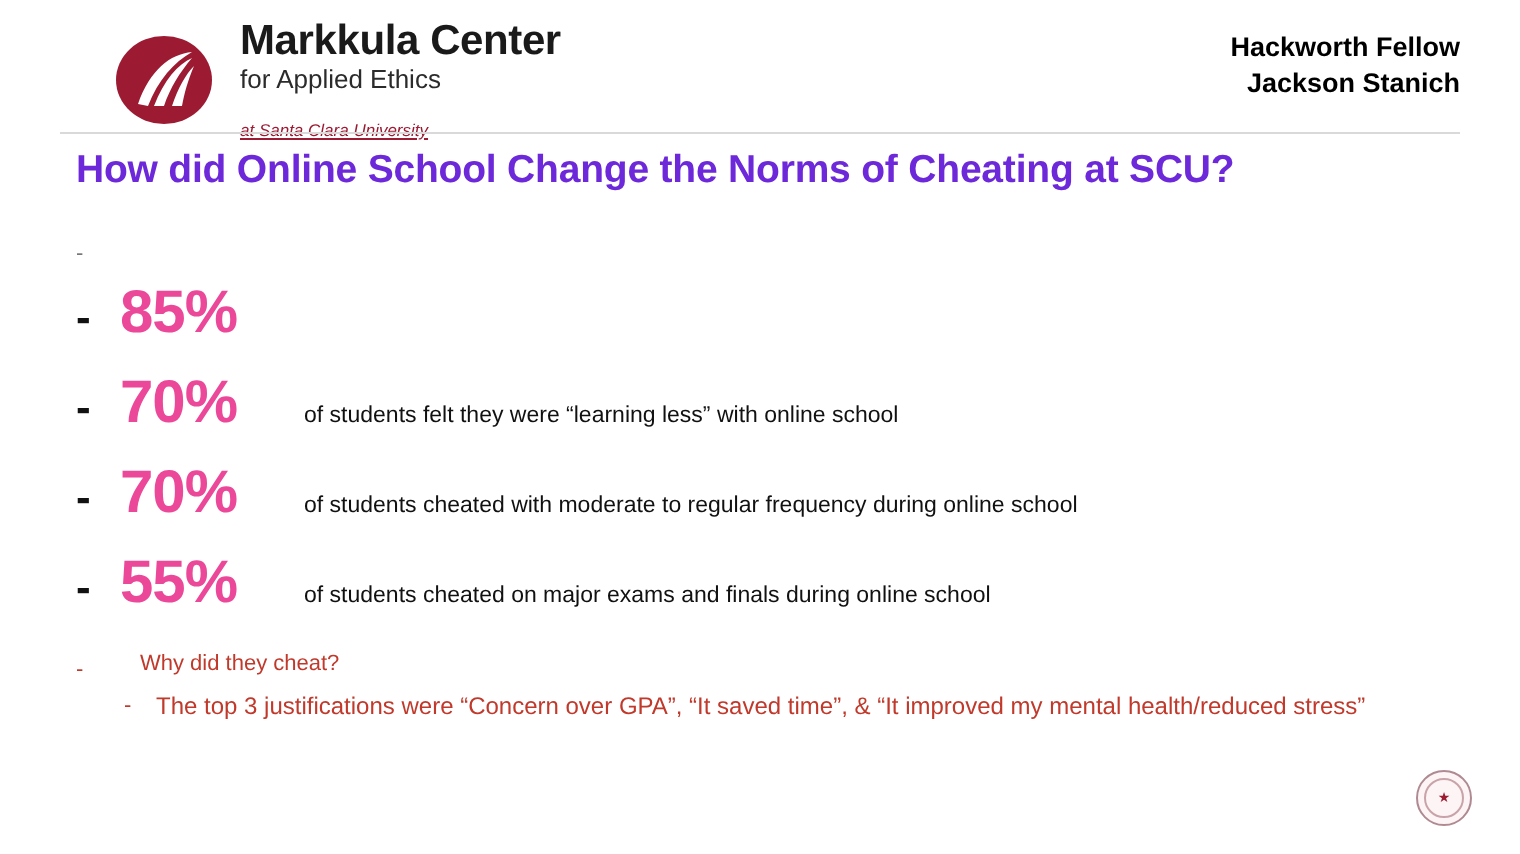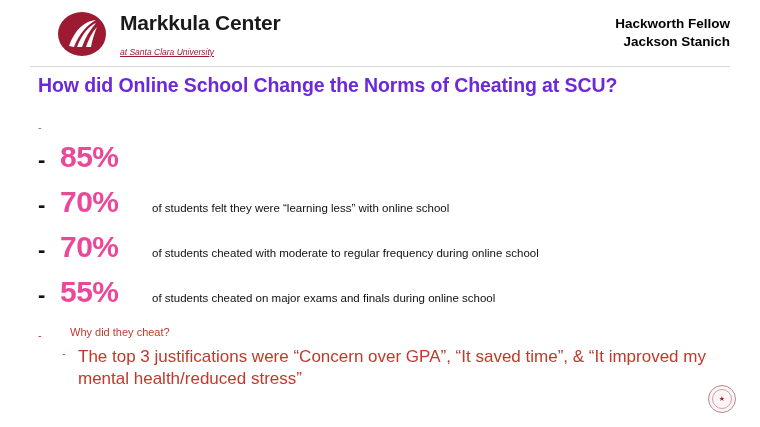--- a/index.html
+++ b/index.html
@@ -191,21 +191,21 @@
     left: 0;
     top: 1px;
     font-size: 11px;
     color: #c0392b;
   }
   .sub-text {
     position: absolute;
     left: 16px;
     top: 0;
     width: 660px;
-    font-size: 17px;
+    font-size: 12px;
     color: #c0392b;
     line-height: 1.3;
   }
 
   
   .seal {
     position: absolute;
     right: 24px;
     bottom: 14px;
     width: 26px;
@@ -238,20 +238,21 @@
     <div class="logo-mark">
       <div class="disc"></div>
       <svg class="swoosh" viewBox="0 0 34 34">
         <path d="M4 29 C10 12, 20 4, 31 3 C22 8, 14 17, 9 30 Z" fill="#ffffff"></path>
         <path d="M12 30 C17 17, 24 9, 31 6 C25 13, 20 21, 17 30 Z" fill="#ffffff"></path>
         <path d="M21 30 C24 21, 28 14, 32 10 C29 17, 27 24, 26 30 Z" fill="#ffffff"></path>
       </svg>
     </div>
     <div class="logo-text">
       <div class="logo-title">Markkula Center</div>
+      <div class="logo-sub">for Applied Ethics</div>
       <div class="logo-sub2">at Santa Clara University</div>
     </div>
   </div>
 
   <div class="presenter">
     <div>Hackworth Fellow</div>
     <div>Jackson Stanich</div>
   </div>
 
   <div class="header-rule"></div>

